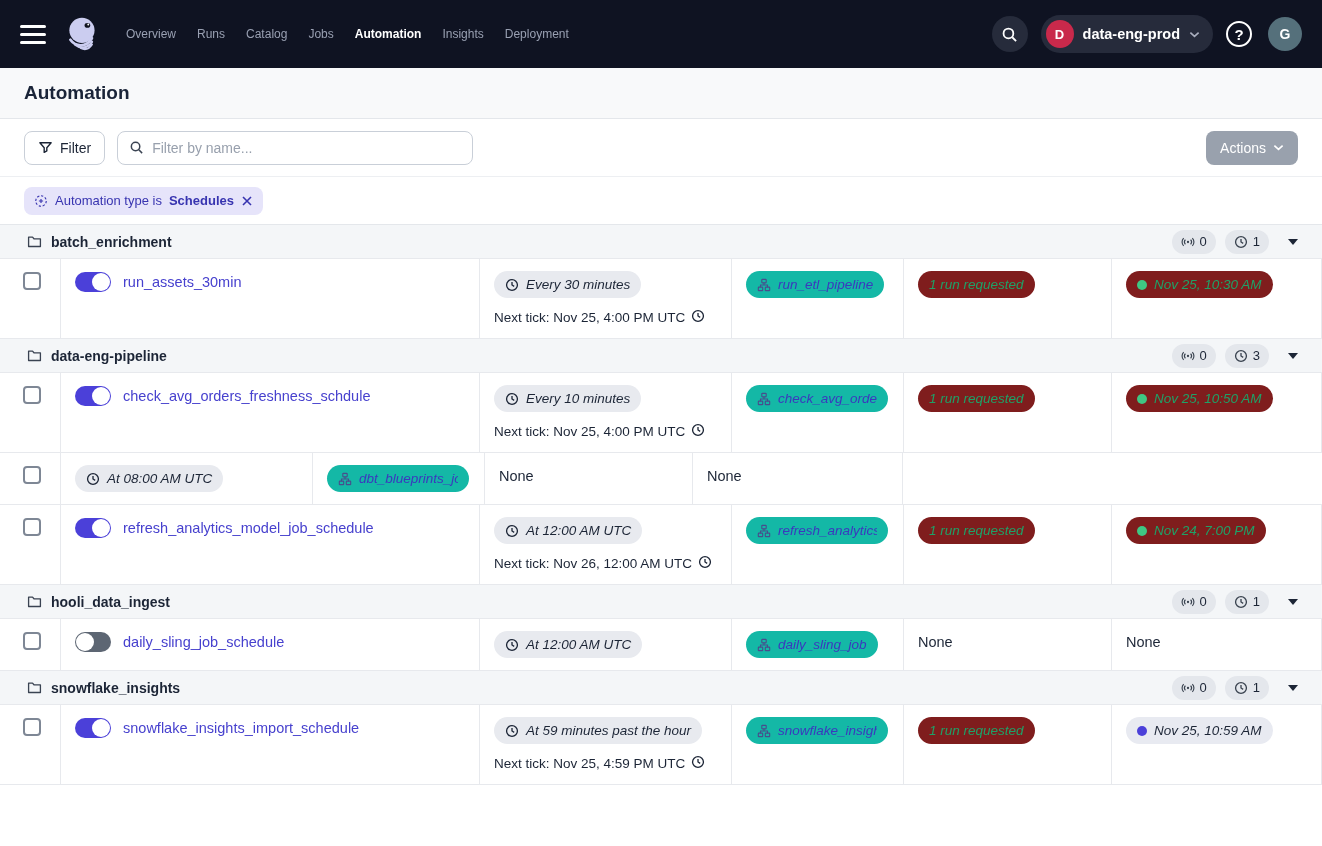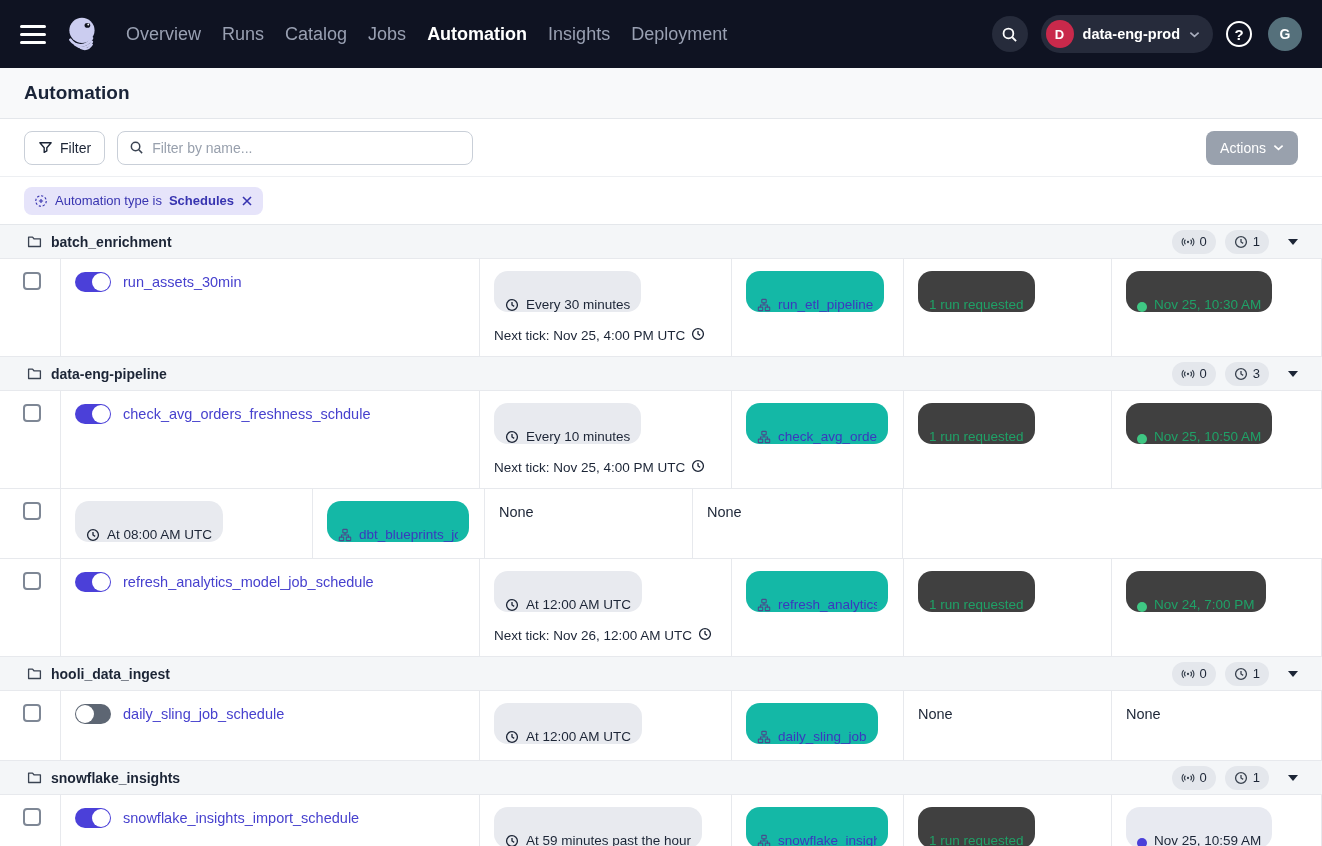--- a/index.html
+++ b/index.html
@@ -5,21 +5,21 @@
   * { box-sizing: border-box; margin: 0; padding: 0; }
   html,body { width:1322px; height:846px; overflow:hidden; background:#fff;
     font-family:"Liberation Sans", sans-serif; color:#1C2536; }
 
   
   .topnav{ height:68px; background:#0F1322; display:flex; align-items:center; padding:0 20px; }
   .hamburger{ width:26px; display:flex; flex-direction:column; gap:5px; cursor:pointer; margin-right:16px;}
   .hamburger span{ display:block; height:3px; background:#fff; border-radius:2px;}
   .logo{ width:42px; height:42px; margin-right:22px; }
   .navlinks{ display:flex; align-items:center; gap:21px; }
-  .navlink{ font-size:18px; font-weight:500; color:#99A0B2; cursor:pointer; white-space:nowrap;}
+  .navlink{ font-size:12px; font-weight:500; color:#99A0B2; cursor:pointer; white-space:nowrap;}
   .navlink.active{ color:#fff; font-weight:700; }
   .nav-right{ margin-left:auto; display:flex; align-items:center; gap:13px; }
   .nav-search-btn{ width:36px; height:36px; border-radius:50%; background:#262B3B; color:#fff;
     display:flex; align-items:center; justify-content:center; cursor:pointer;}
   .deploy-pill{ height:38px; border-radius:19px; background:#262B3B; display:flex; align-items:center;
     gap:9px; padding:0 13px 0 5px; cursor:pointer;}
   .deploy-badge{ width:28px; height:28px; border-radius:50%; background:#C9294B; color:#fff;
     font-size:13px; font-weight:700; display:flex; align-items:center; justify-content:center;}
   .deploy-label{ color:#fff; font-size:14.5px; font-weight:600;}
   .deploy-chevron{ color:#A9AEBE; display:flex; }
@@ -77,27 +77,27 @@
   .data-row:last-child{ min-height:70px; }
   .col{ border-right:1px solid #E7E9ED; padding:12px 16px 12px 14px;}
   .col.w-cb{ padding:13px 0 0 23px; align-items:flex-start;}
   .name-col{ display:flex; align-items:flex-start; gap:12px; padding-top:13px;}
   .name-link{ font-size:14.5px; color:#4741CE; cursor:pointer; text-decoration:none; line-height:20px;}
   .switch{ width:36px; height:20px; border-radius:10px; position:relative; flex:none; cursor:pointer;}
   .switch.on{ background:#4B40D9; } .switch.off{ background:#5D6673; }
   .knob{ position:absolute; top:1px; width:18px; height:18px; border-radius:50%; background:#fff;}
   .switch.on .knob{ right:1px; } .switch.off .knob{ left:1px; }
 
-  .pill{ display:inline-flex; align-items:flex-end; gap:7px; height:41px; padding:0 11px;
-    border-radius:14px; font-size:13.5px; white-space:nowrap;}
+  .pill{ display:inline-flex; align-items:center; gap:7px; height:27px; padding:0 11px;
+    border-radius:14px; font-size:13.5px; white-space:nowrap;font-style:italic;}
   .pill .pi{ display:flex; flex:none;}
   .pill.gray{ background:#E8EAEF; color:#1C2536;}
   .pill.lav{ background:#14b8a6; color:#3B38BE; max-width:142px; overflow:hidden; cursor:pointer;}
   .pill.lav .pi{ color:#474E8C;}
-  .pill.green{ background:#404040; color:#1FA167; cursor:pointer;}
+  .pill.green{ background:#7f1d1d; color:#1FA167; cursor:pointer;}
   .pill.grayrun{ background:#E8EAF1; color:#1C2536; cursor:pointer;}
   .tgt-text{ overflow:hidden; white-space:nowrap;}
   .dot{ width:10px; height:10px; border-radius:50%; flex:none;}
   .dot.success{ background:#3FC783;} .dot.in_progress{ background:#4B40D9;}
   .next-tick{ display:flex; align-items:center; gap:6px; margin-top:11px; font-size:13.5px; color:#1C2536;}
   .none-text{ font-size:14.5px; color:#1C2536; line-height:22px;}
 </style>
 </head>
 <body>
 

